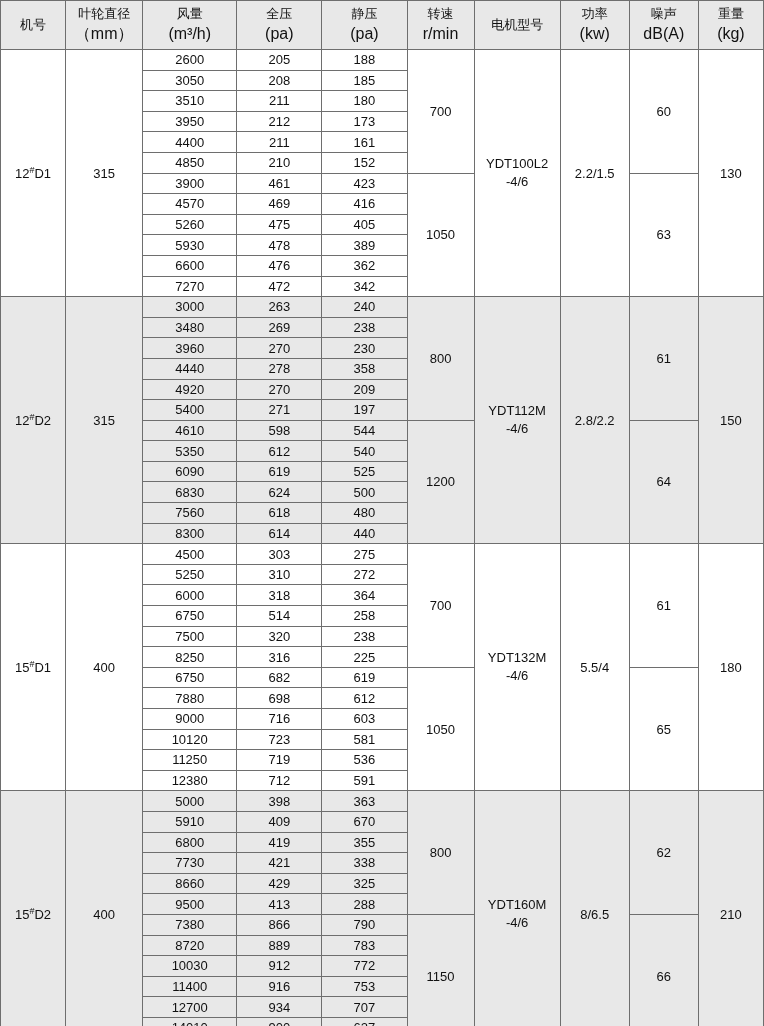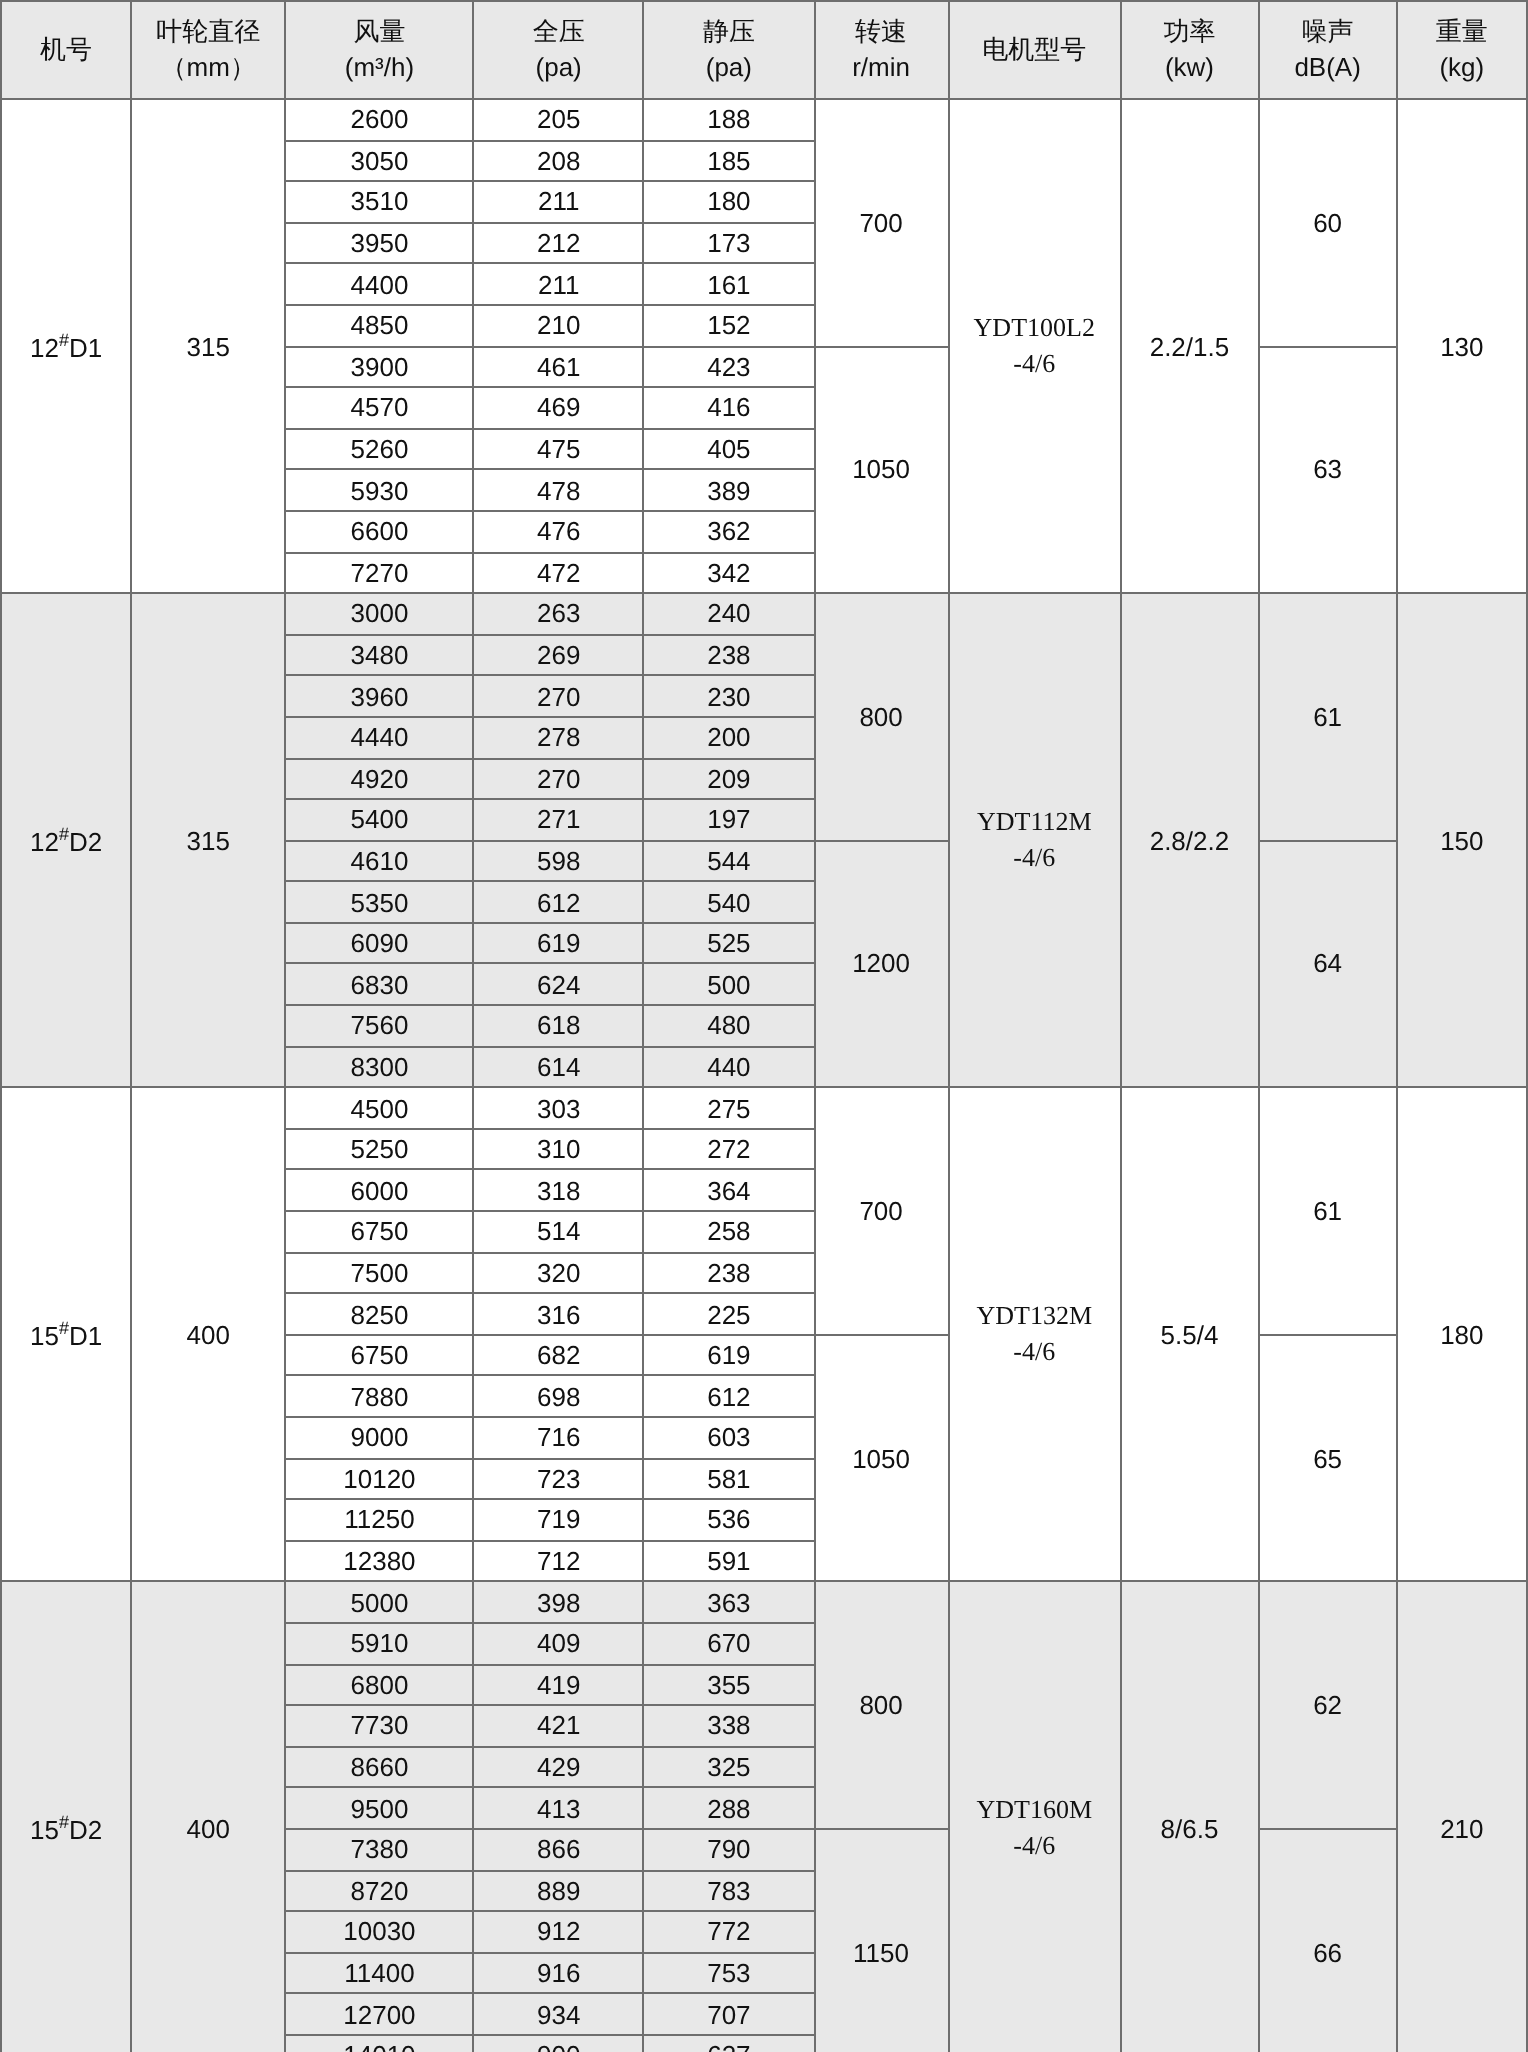--- a/index.html
+++ b/index.html
@@ -28,41 +28,40 @@
     font-weight: normal;
   }
   thead th {
     background: #e8e8e8;
     height: 48px;
     line-height: 1.35;
     font-size: 13.5px;
   }
   thead th .sub {
     display: block;
-    font-size: 13px;
+    font-size: 16px;
   }
   .rowgroup-shade td {
     background: #e8e8e8;
   }
   .data-cell {
     height: 19.6px;
     font-size: 13px;
     font-family: "Liberation Sans", sans-serif;
   }
   .model-cell {
     font-size: 13.5px;
   }
   .model-cell .sup {
     font-size: 9px;
     vertical-align: super;
   }
   .motor-cell {
     line-height: 1.4;
     font-size: 13.5px;
-    font-family: Liberation Serif, serif;
   }
   .motor-cell .sub {
     display: block;
   }
   .speed-cell, .noise-cell, .power-cell, .weight-cell, .dia-cell {
     font-size: 13.5px;
   }
   col.c-model { width: 65px; }
   col.c-dia   { width: 77px; }
   col.c-flow  { width: 94px; }
@@ -222,21 +221,21 @@
         <td class="data-cell">238</td>
       </tr>
       <tr class="rowgroup-shade">
         <td class="data-cell">3960</td>
         <td class="data-cell">270</td>
         <td class="data-cell">230</td>
       </tr>
       <tr class="rowgroup-shade">
         <td class="data-cell">4440</td>
         <td class="data-cell">278</td>
-        <td class="data-cell">200</td>
+        <td class="data-cell">358</td>
       </tr>
       <tr class="rowgroup-shade">
         <td class="data-cell">4920</td>
         <td class="data-cell">270</td>
         <td class="data-cell">209</td>
       </tr>
       <tr class="rowgroup-shade">
         <td class="data-cell">5400</td>
         <td class="data-cell">271</td>
         <td class="data-cell">197</td>

